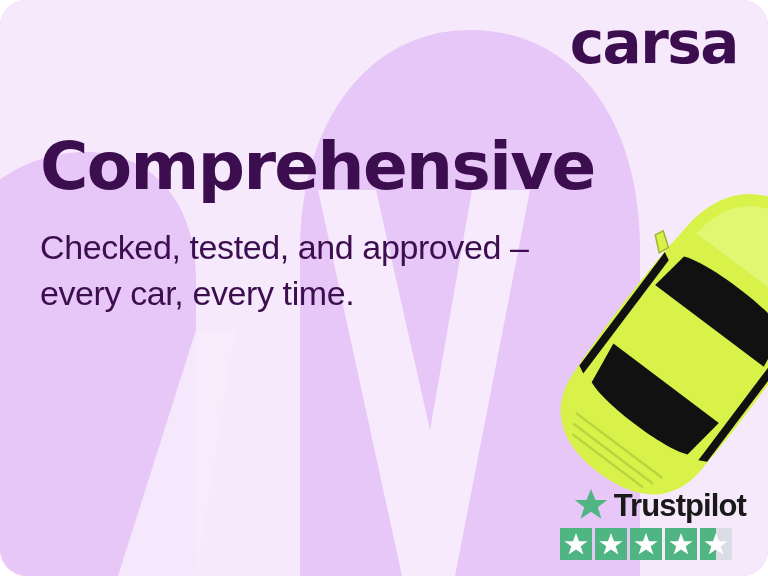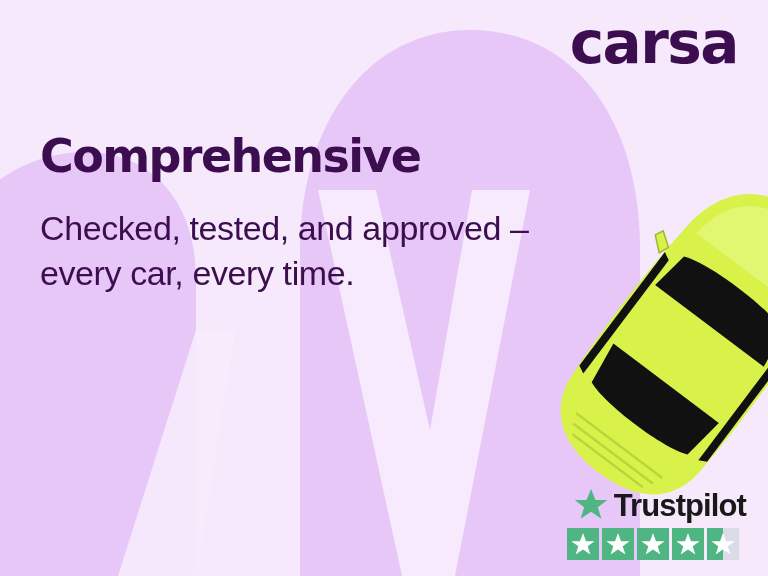--- a/index.html
+++ b/index.html
@@ -11,20 +11,21 @@
 
   #ad-banner {
     position: relative;
     width: 768px;
     height: 576px;
     overflow: hidden;
     background: #f9a8d4;
     font-family: "Liberation Sans", sans-serif;
     -webkit-font-smoothing: antialiased;
     user-select: none;
+    border-radius: 27px;
   }
 
   
   .bg-layer {
     position: absolute;
     inset: 0;
     width: 768px;
     height: 576px;
     display: block;
   }
@@ -48,21 +49,21 @@
     position: absolute;
     left: 40px;
     top: 134px;
     z-index: 5;
     max-width: 590px;
   }
 
   .headline {
     margin: 0;
     color: #3c0d4f;
-    font-size: 46px;
+    font-size: 66px;
     line-height: 0.99;
     font-weight: 700;
     letter-spacing: -1.6px;
     font-family: "DejaVu Sans", sans-serif;
   }
 
   .headline .hl-line {
     display: block;
     white-space: nowrap;
   }
@@ -90,21 +91,21 @@
   }
 
   
   .trustpilot {
     position: absolute;
     right: 22px;
     bottom: 16px;
     z-index: 7;
     display: flex;
     flex-direction: column;
-    align-items: center;
+    align-items: flex-start;
   }
 
   .tp-wordmark {
     display: flex;
     align-items: center;
     gap: 6px;
     margin-bottom: 6px;
     padding-left: 14px;
   }
 

